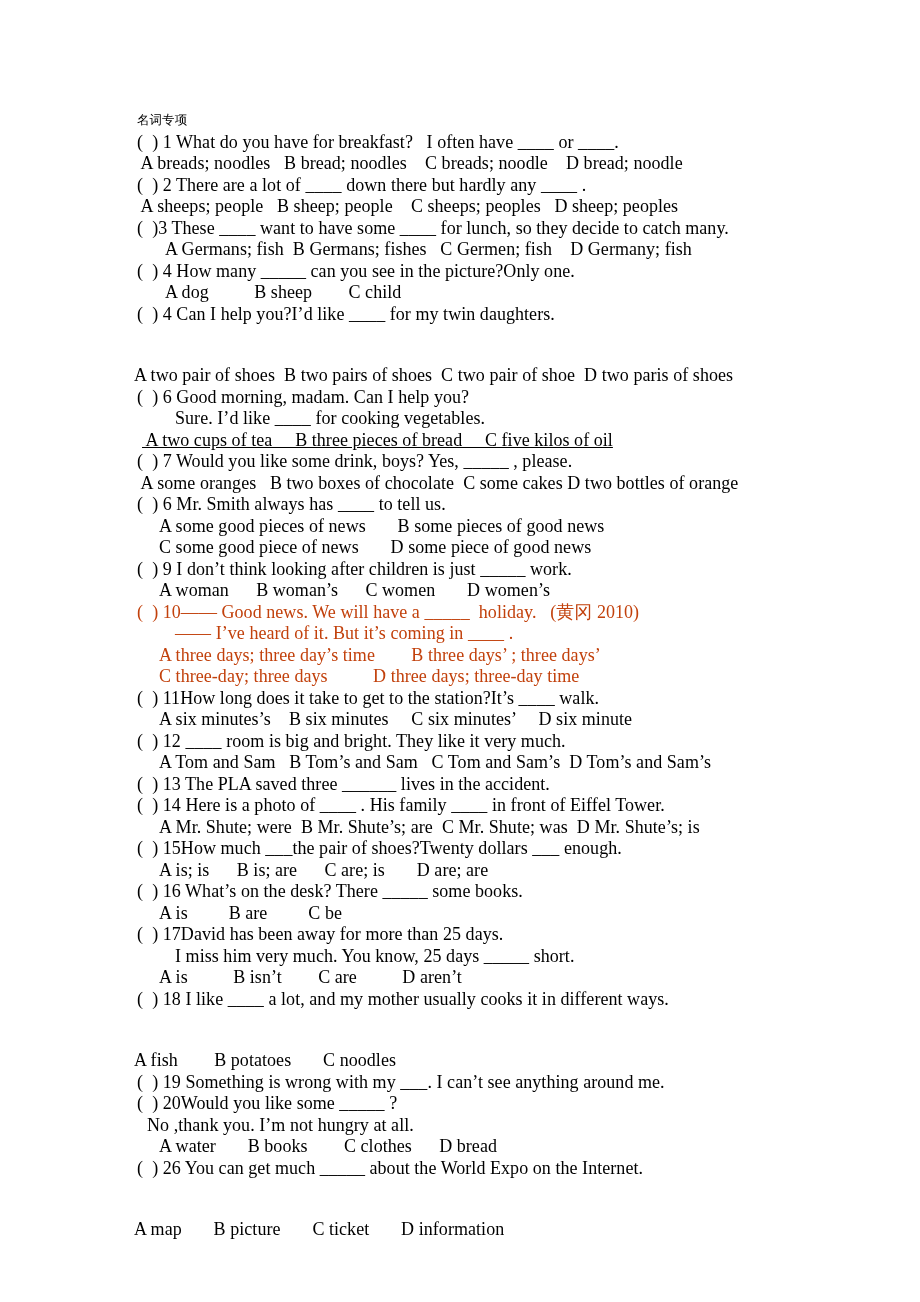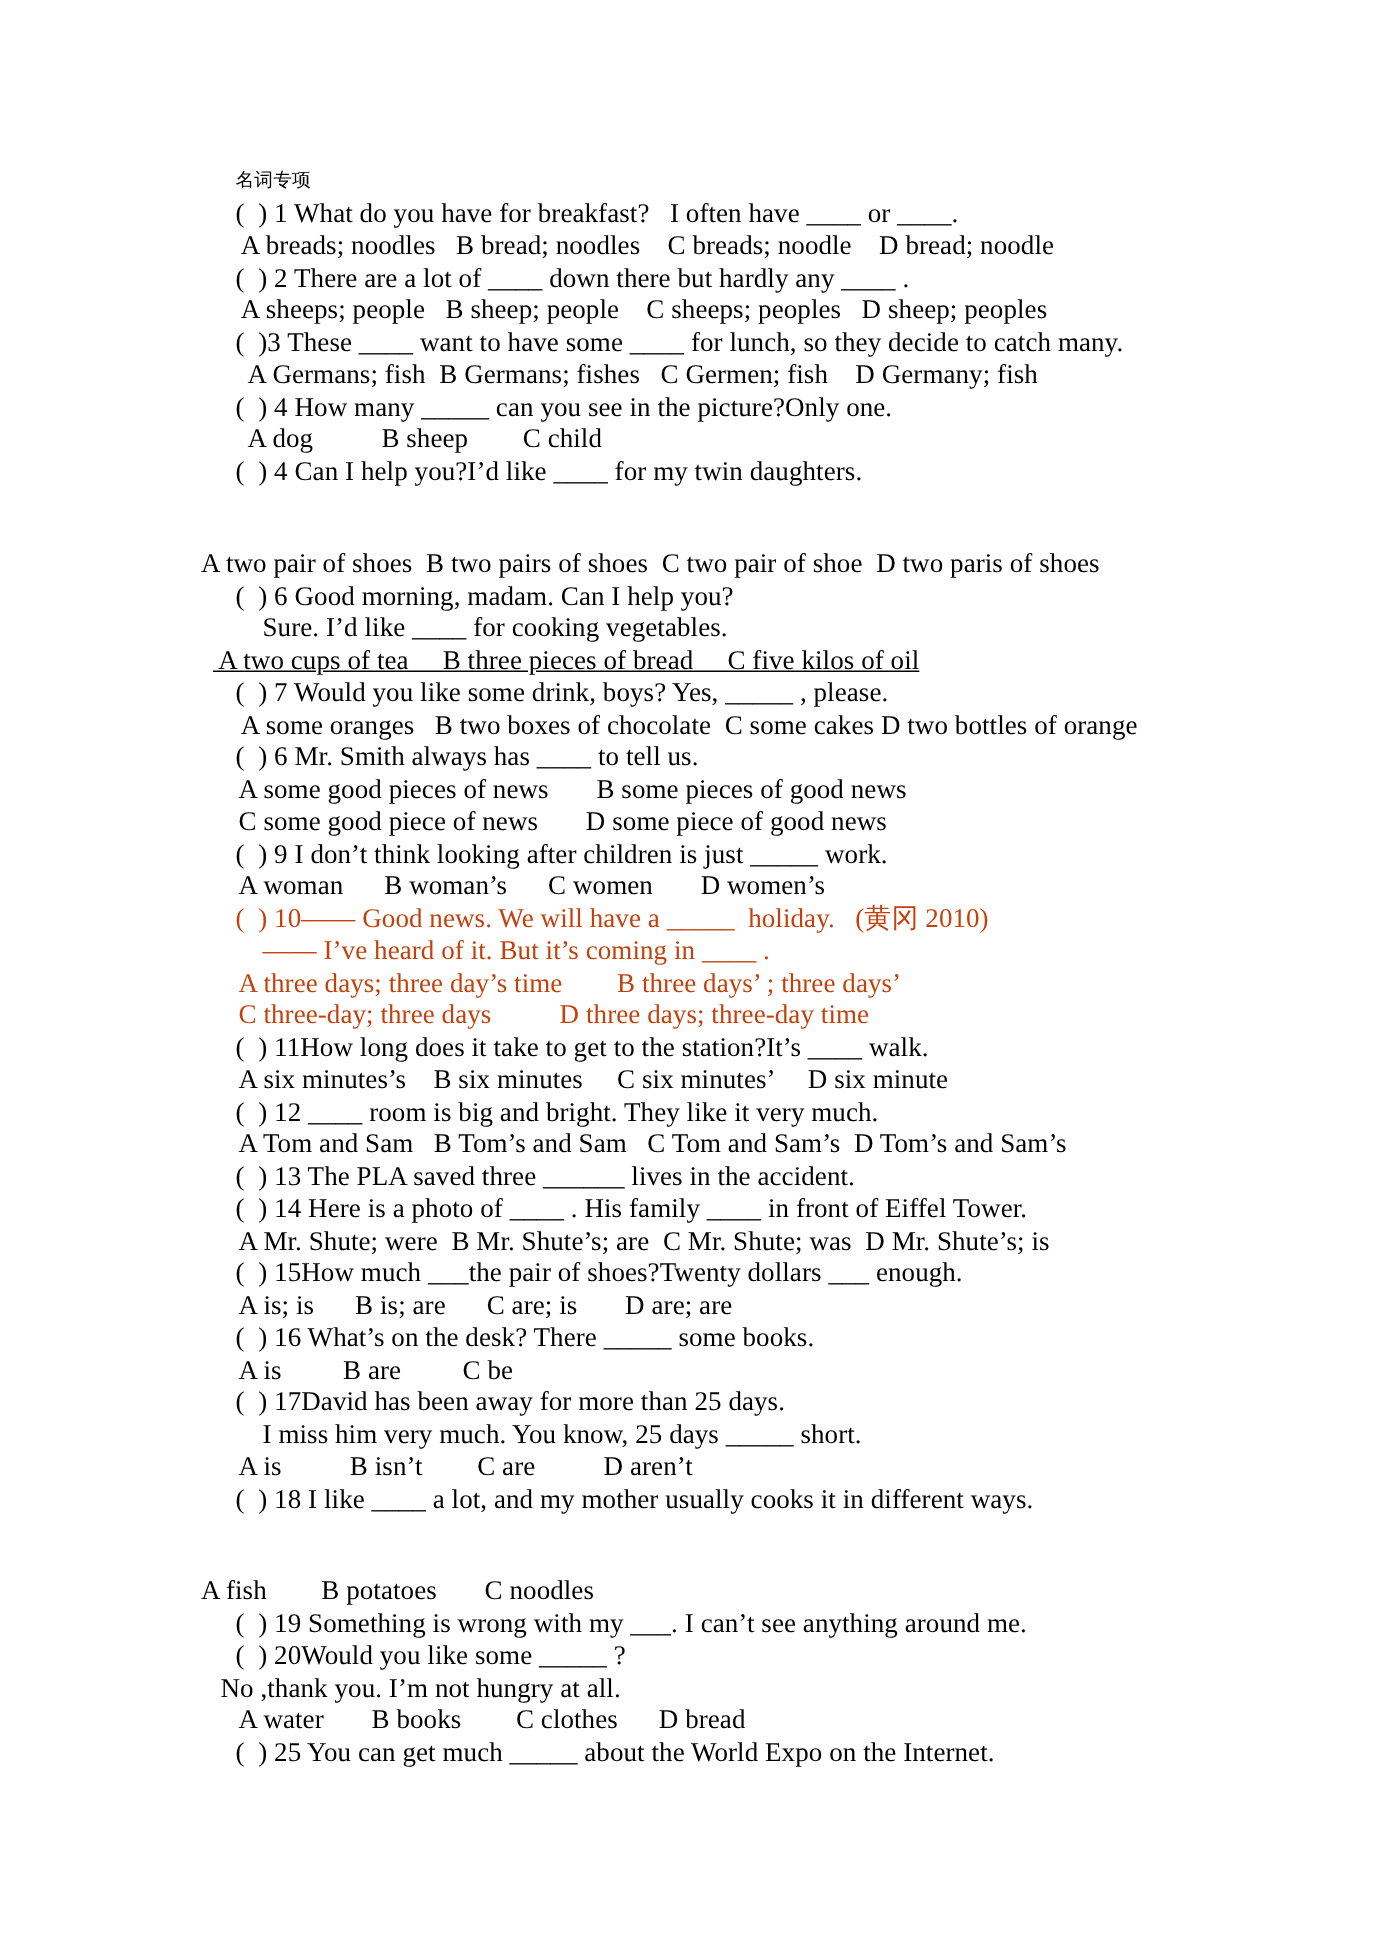--- a/index.html
+++ b/index.html
@@ -36,21 +36,21 @@
     color: #000000;
   }
   .line.red {
     color: #c2410c;
   }
   .line.title {
     font-size: 12.5px;
     line-height: 21.5px;
   }
   
-  .i0  { padding-left: 0px; margin-left: 20px; }
+  .i0  { padding-left: 0px; }
   .i1  { padding-left: 5px; text-decoration: underline; }
   .i2  { padding-left: 10px; }
   .i3  { padding-left: 22px; }
   .i4  { padding-left: 28px; }
   .i5  { padding-left: 38px; }
   .im1 { padding-left: 0px; margin-left: -3px; margin-top: 40px; }
 </style>
 </head>
 <body>
 
@@ -95,15 +95,16 @@
       <div class="line i3">A is         B are         C be</div>
       <div class="line i0">(  ) 17David has been away for more than 25 days.</div>
       <div class="line i5">I miss him very much. You know, 25 days _____ short.</div>
       <div class="line i3">A is          B isn’t        C are          D aren’t</div>
       <div class="line i0">(  ) 18 I like ____ a lot, and my mother usually cooks it in different ways.</div>
       <div class="line im1">A fish        B potatoes       C noodles</div>
       <div class="line i0">(  ) 19 Something is wrong with my ___. I can’t see anything around me.</div>
       <div class="line i0">(  ) 20Would you like some _____ ?</div>
       <div class="line i2">No ,thank you. I’m not hungry at all.</div>
       <div class="line i3">A water       B books        C clothes      D bread</div>
-      <div class="line i0">(  ) 25 You can get much _____ about the World Expo on the Internet.</div>
+      <div class="line i0">(  ) 26 You can get much _____ about the World Expo on the Internet.</div>
+      <div class="line im1">A map       B picture       C ticket       D information</div>
     </div>
 </div>
 
 </body></html>

